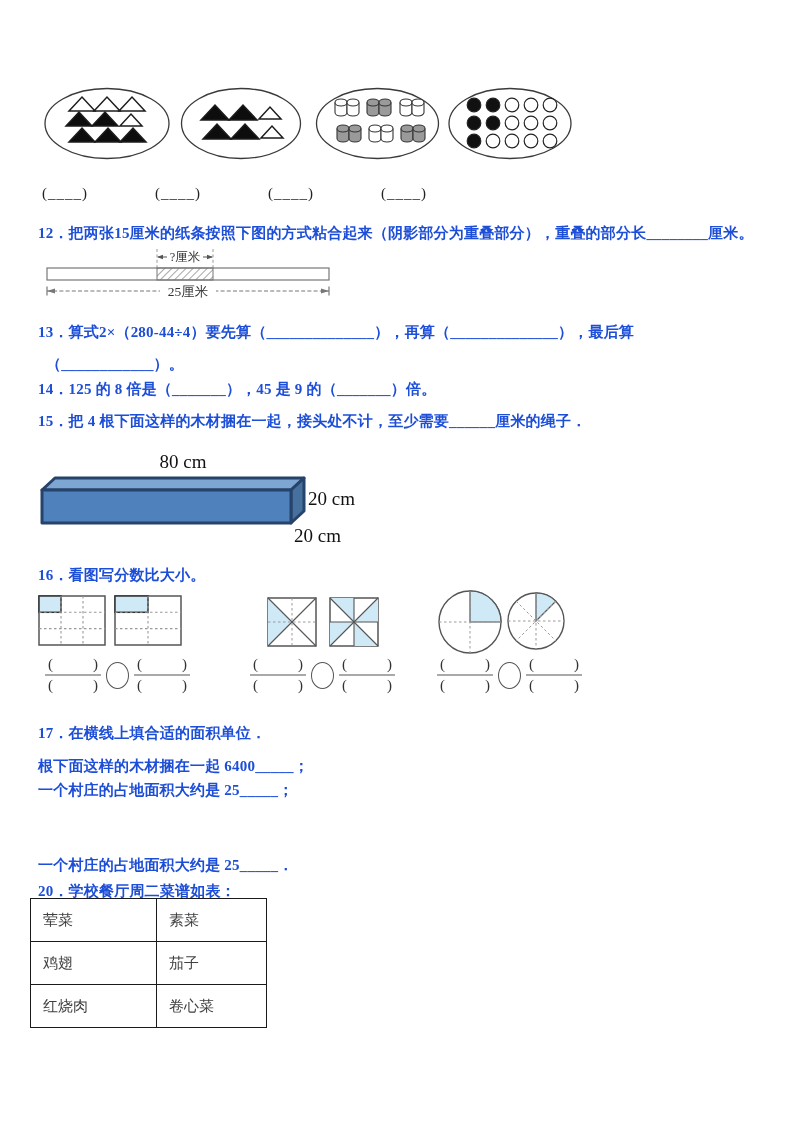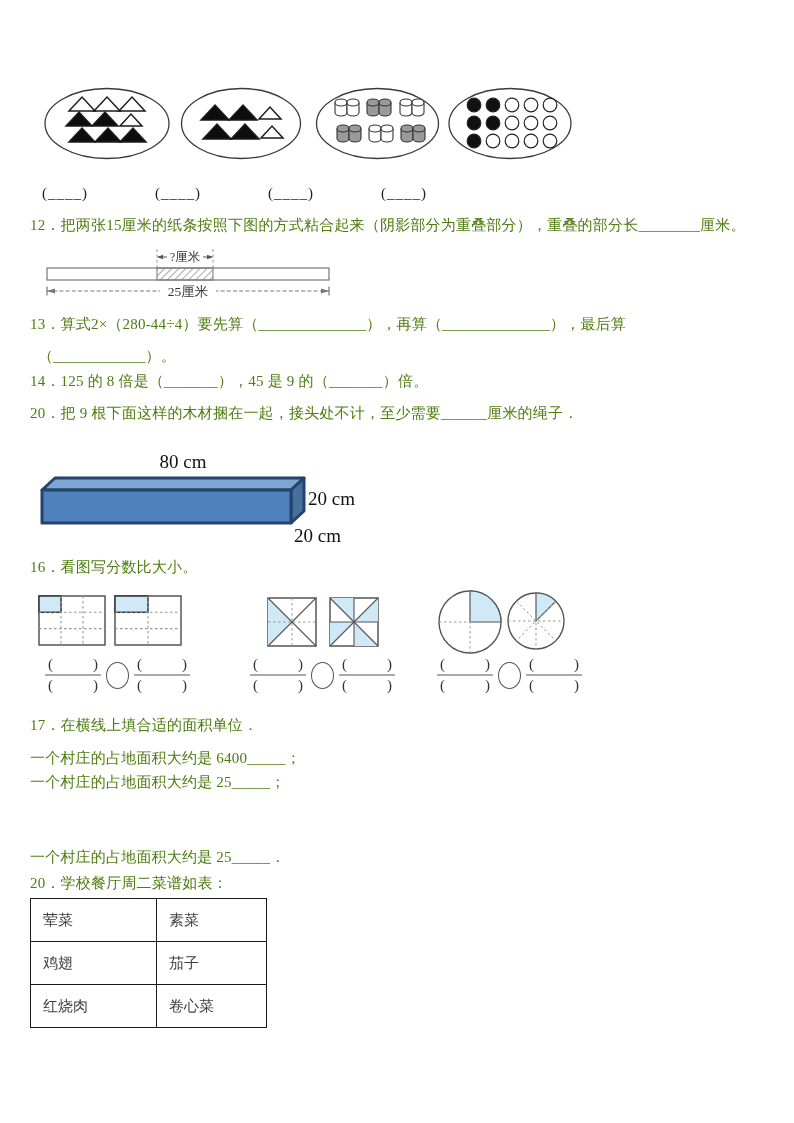--- a/index.html
+++ b/index.html
@@ -3,22 +3,22 @@
 <meta charset="utf-8">
 <style>
   html,body{margin:0;padding:0;background:#e8e8e8;}
   .page{
     position:relative;width:794px;height:1123px;background:#ffffff;
     margin:0 auto;overflow:hidden;color:#1a1a1a;
     font-family:"Liberation Serif","DejaVu Serif",serif;
   }
   .abs{position:absolute;}
   .line{
-    position:absolute;left:30px;margin:0;font-size:15px;
-    white-space:nowrap;letter-spacing:.2px;color:#4d7c0f;
+    position:absolute;left:30px;margin:8px;font-size:15px;
+    white-space:nowrap;letter-spacing:.2px;color:#1d4ed8;font-weight:bold;
   }
   .blank-paren{position:absolute;font-size:15px;color:#222;letter-spacing:1px;}
   
   .cmp{position:absolute;display:flex;align-items:center;gap:5px;}
   .frac{display:flex;flex-direction:column;align-items:center;}
   .paren-row{display:flex;justify-content:space-between;width:50px;font-size:15px;color:#333;line-height:17px;}
   .frac-bar{width:56px;border-top:2.4px solid #a9a9a9;margin:1px 0;}
   .cmp-circle{width:21px;height:25px;border:1.4px solid #555;border-radius:50%;background:#fff;}
   
   .menu-table{
@@ -144,21 +144,21 @@
     <line x1="284" y1="40.5" x2="284" y2="49.5" stroke="#777" stroke-width="1.2"></line>
     <polygon points="2,45 10,42.6 10,47.4" fill="#777"></polygon>
     <polygon points="284,45 276,42.6 276,47.4" fill="#777"></polygon>
     <rect x="115" y="39" width="56" height="12" fill="#fff"></rect>
     <text x="143" y="50" text-anchor="middle" font-size="13.5" fill="#333">25厘米</text>
   </svg>
 
   <p class="line" style="top:315px;">13．算式2×（280-44÷4）要先算（______________），再算（______________），最后算</p>
   <p class="line" style="top:347px;left:38px;">（____________）。</p>
   <p class="line" style="top:372px;">14．125 的 8 倍是（_______），45 是 9 的（_______）倍。</p>
-  <p class="line" style="top:404px;">20．把 9 根下面这样的木材捆在一起，接头处不计，至少需要______厘米的绳子．</p>
+  <p class="line" style="top:404px;">15．把 4 根下面这样的木材捆在一起，接头处不计，至少需要______厘米的绳子．</p>
 
   <svg class="abs" style="left:38px;top:448px;" width="335" height="100" viewBox="0 0 335 100">
     <text x="145" y="20" text-anchor="middle" font-size="19" fill="#111">80 cm</text>
     <g stroke="#26436b" stroke-width="3" stroke-linejoin="round">
       <polygon points="4,42 17,30 266,30 253,42" fill="#7ea6d2"></polygon>
       <polygon points="253,42 266,30 266,63 253,75" fill="#46719f"></polygon>
       <polygon points="4,42 253,42 253,75 4,75" fill="#4f81bd"></polygon>
     </g>
     <text x="270" y="57" font-size="19" fill="#111">20 cm</text>
     <text x="256" y="94" font-size="19" fill="#111">20 cm</text>
@@ -297,21 +297,21 @@
         </div>
       <div class="frac-bar"></div>
       <div class="paren-row">
           <span>(</span>
           <span>)</span>
         </div>
     </div>
   </div>
 
   <p class="line" style="top:716px;">17．在横线上填合适的面积单位．</p>
-  <p class="line" style="top:749px;">一个村庄的占地面积大约是 6400_____；</p>
+  <p class="line" style="top:749px;">根下面这样的木材捆在一起 6400_____；</p>
   <p class="line" style="top:773px;">一个村庄的占地面积大约是 25_____；</p>
   <p class="line" style="top:848px;">一个村庄的占地面积大约是 25_____．</p>
 
   <p class="line" style="top:874px;">20．学校餐厅周二菜谱如表：</p>
 
   <table class="menu-table">
     <tbody>
       <tr>
         <td class="c0">荤菜</td>
         <td class="c1">素菜</td>

